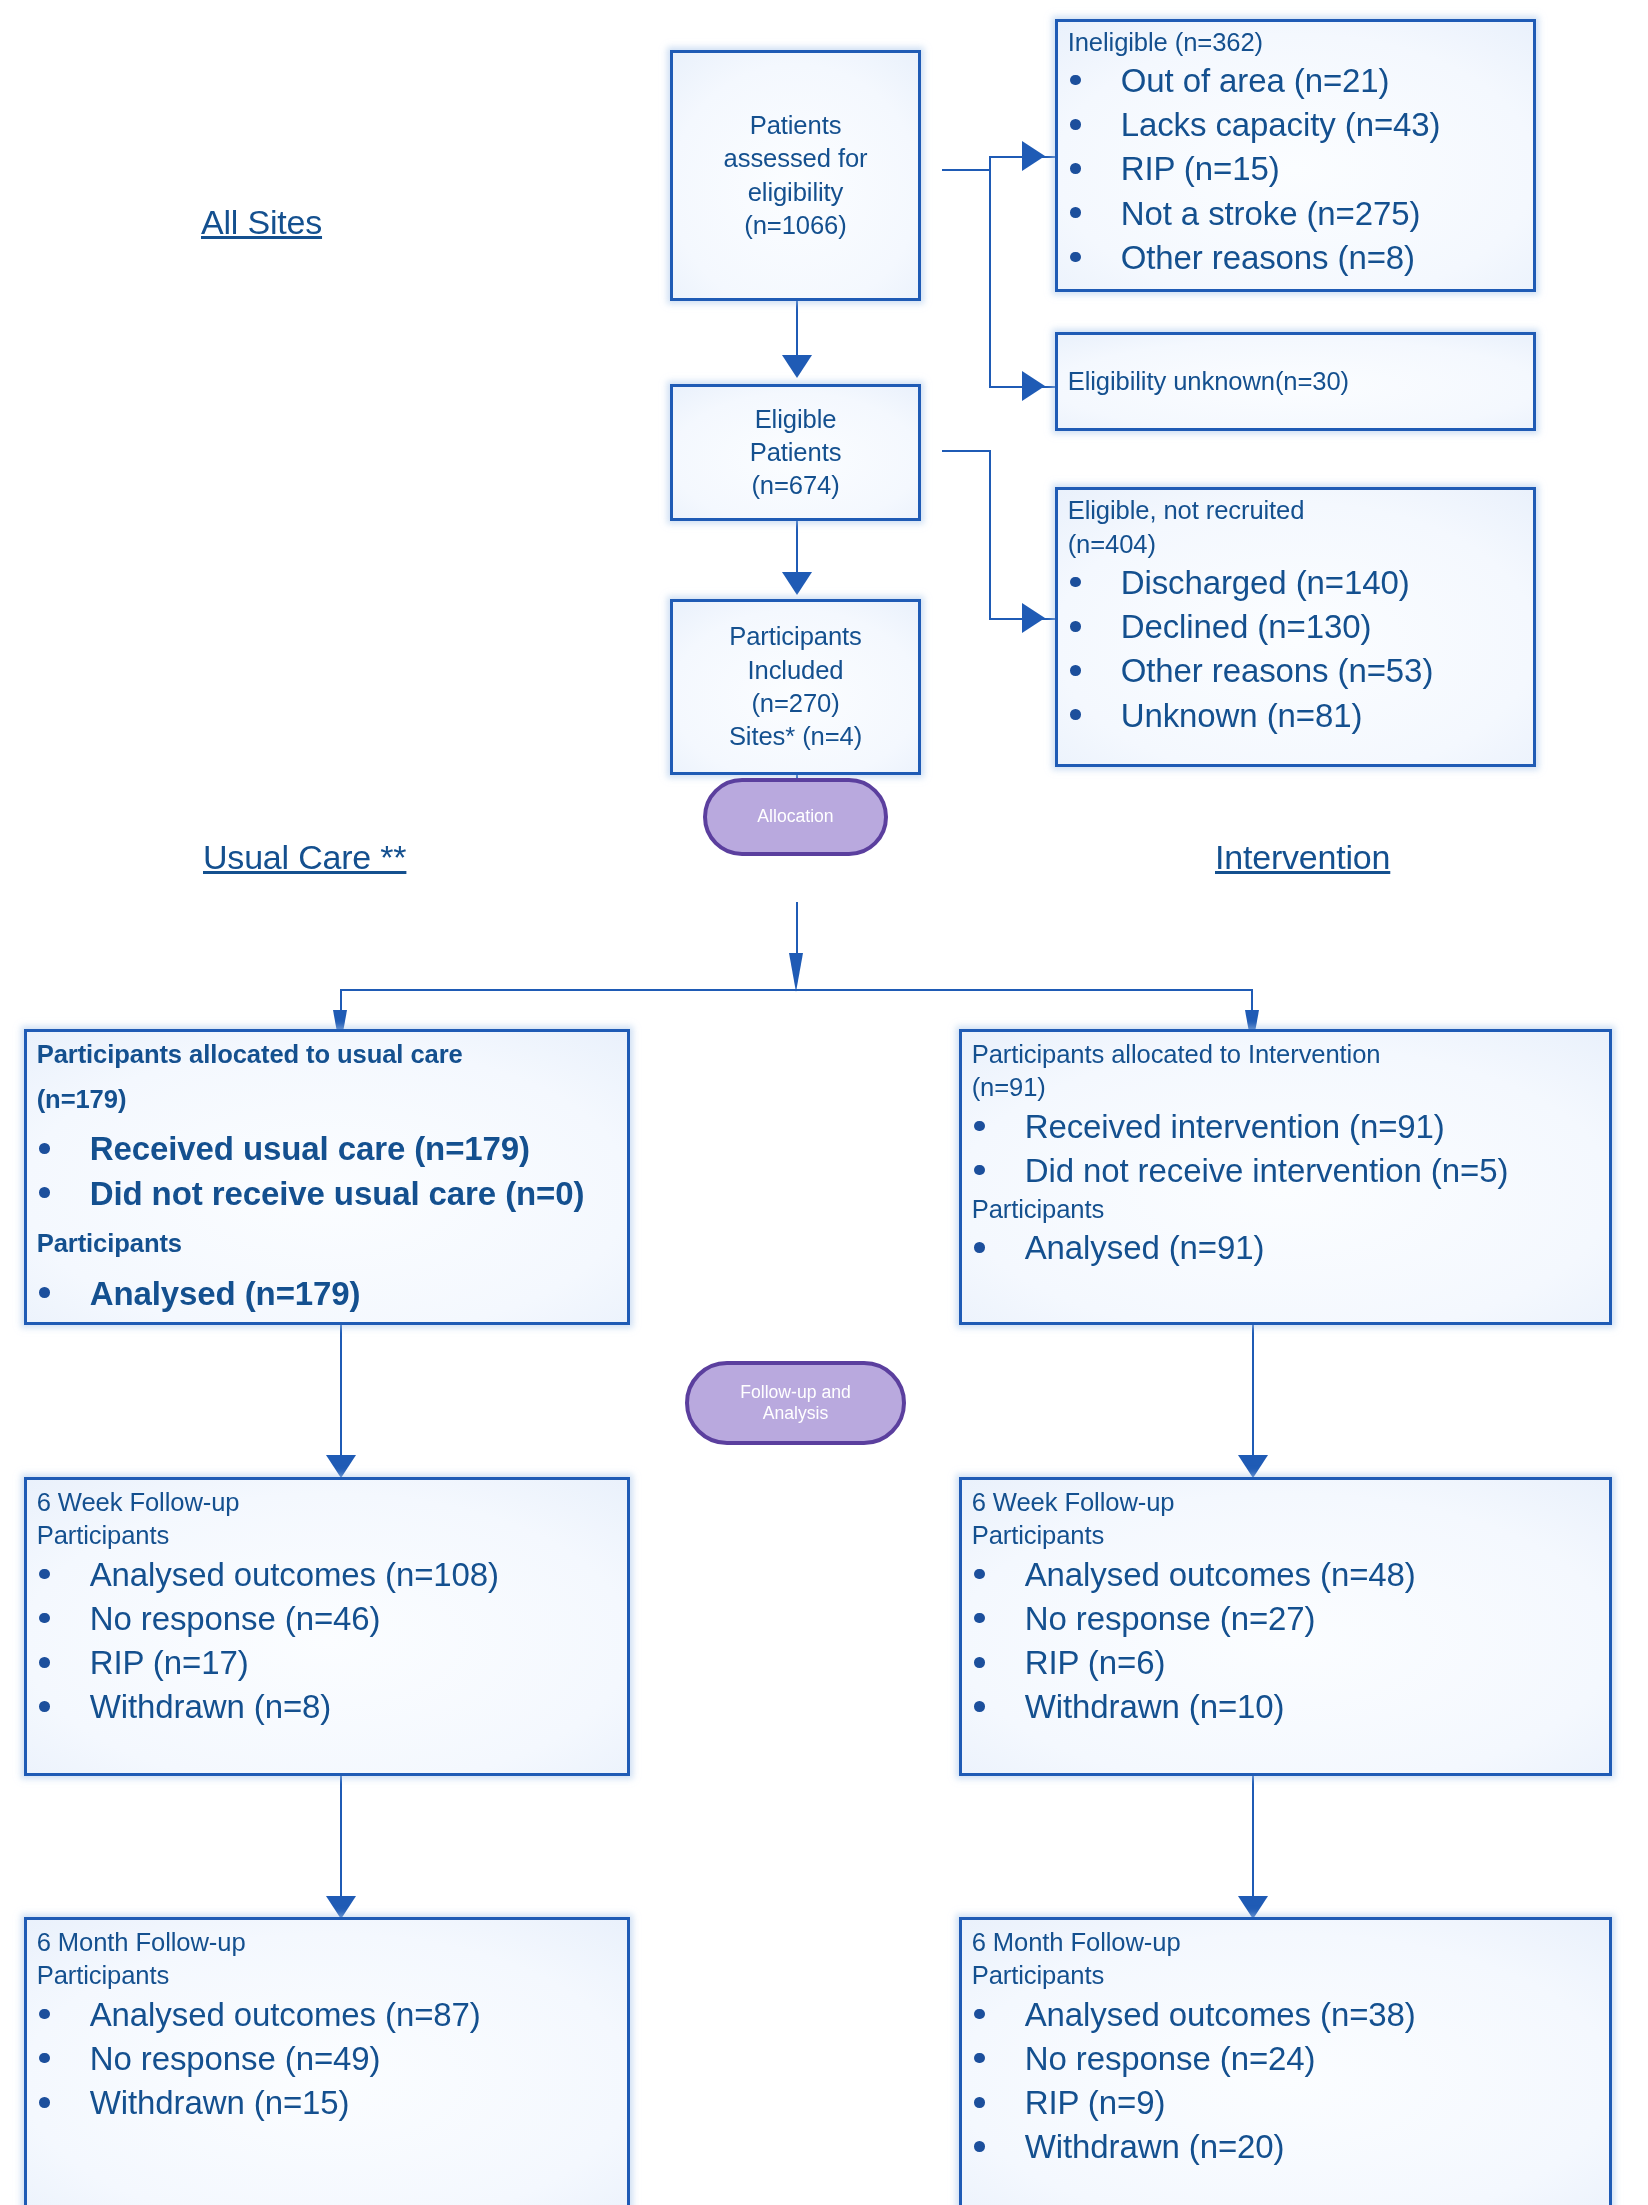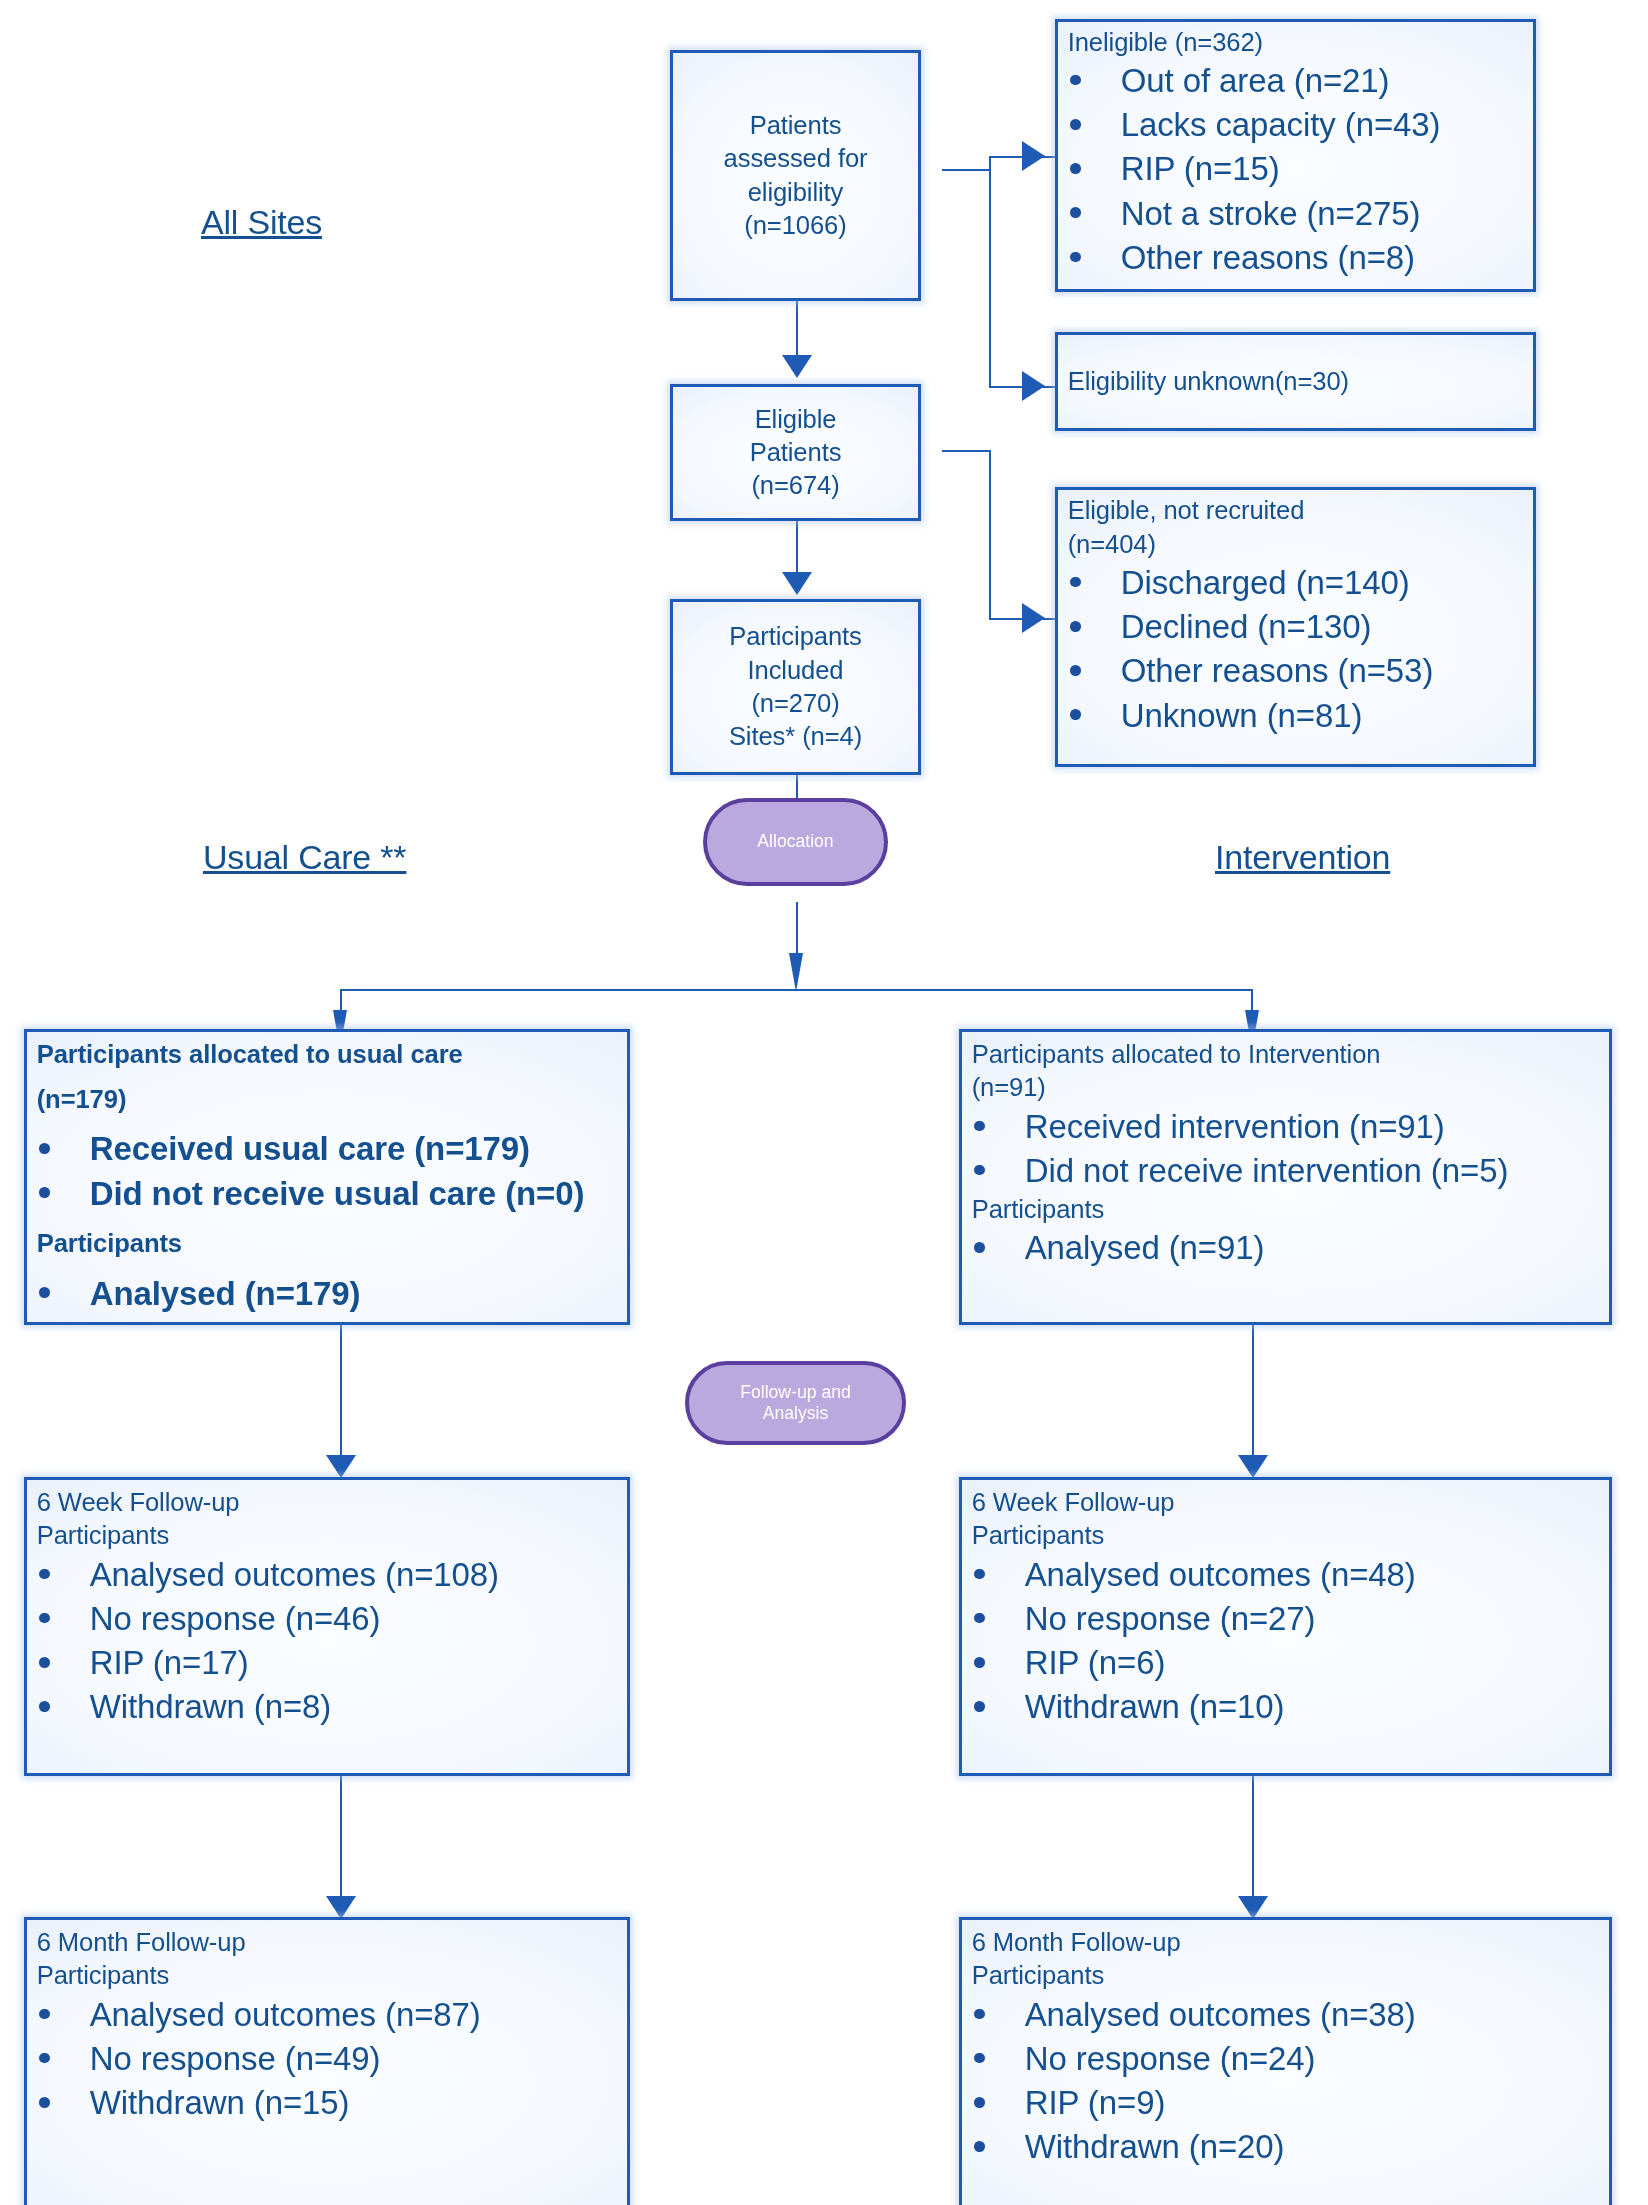--- a/index.html
+++ b/index.html
@@ -221,21 +221,21 @@
       <div class="ln cond">(n=404)</div>
       <ul class="bl">
         <li>Discharged (n=140)</li>
         <li>Declined (n=130)</li>
         <li>Other reasons (n=53)</li>
         <li>Unknown (n=81)</li>
       </ul>
     </div>
   </div>
 
-  <div class="pill" style="left:703px;top:798px;width:185px;height:88px;">
+  <div class="pill" style="left:703px;top:778px;width:185px;height:78px;">
     <span>Allocation</span>
   </div>
 
   <div class="pill" style="left:685px;top:1361px;width:221px;height:84px;flex-direction:column;">
     <span>Follow-up and</span>
     <span>Analysis</span>
   </div>
 
   <div class="box" style="left:24px;top:1029px;width:606px;height:296px;">
     <div class="box-inner" style="justify-content:space-between;padding-top:6.2px;font-weight:bold;">

